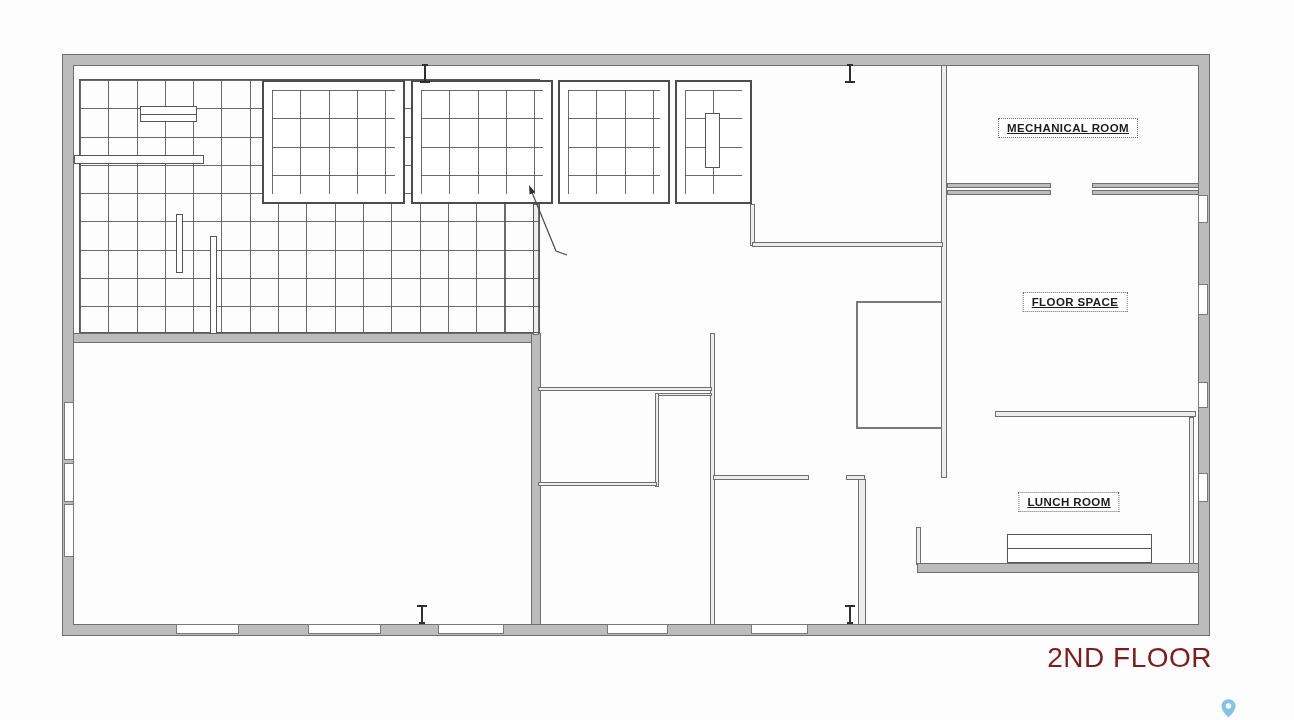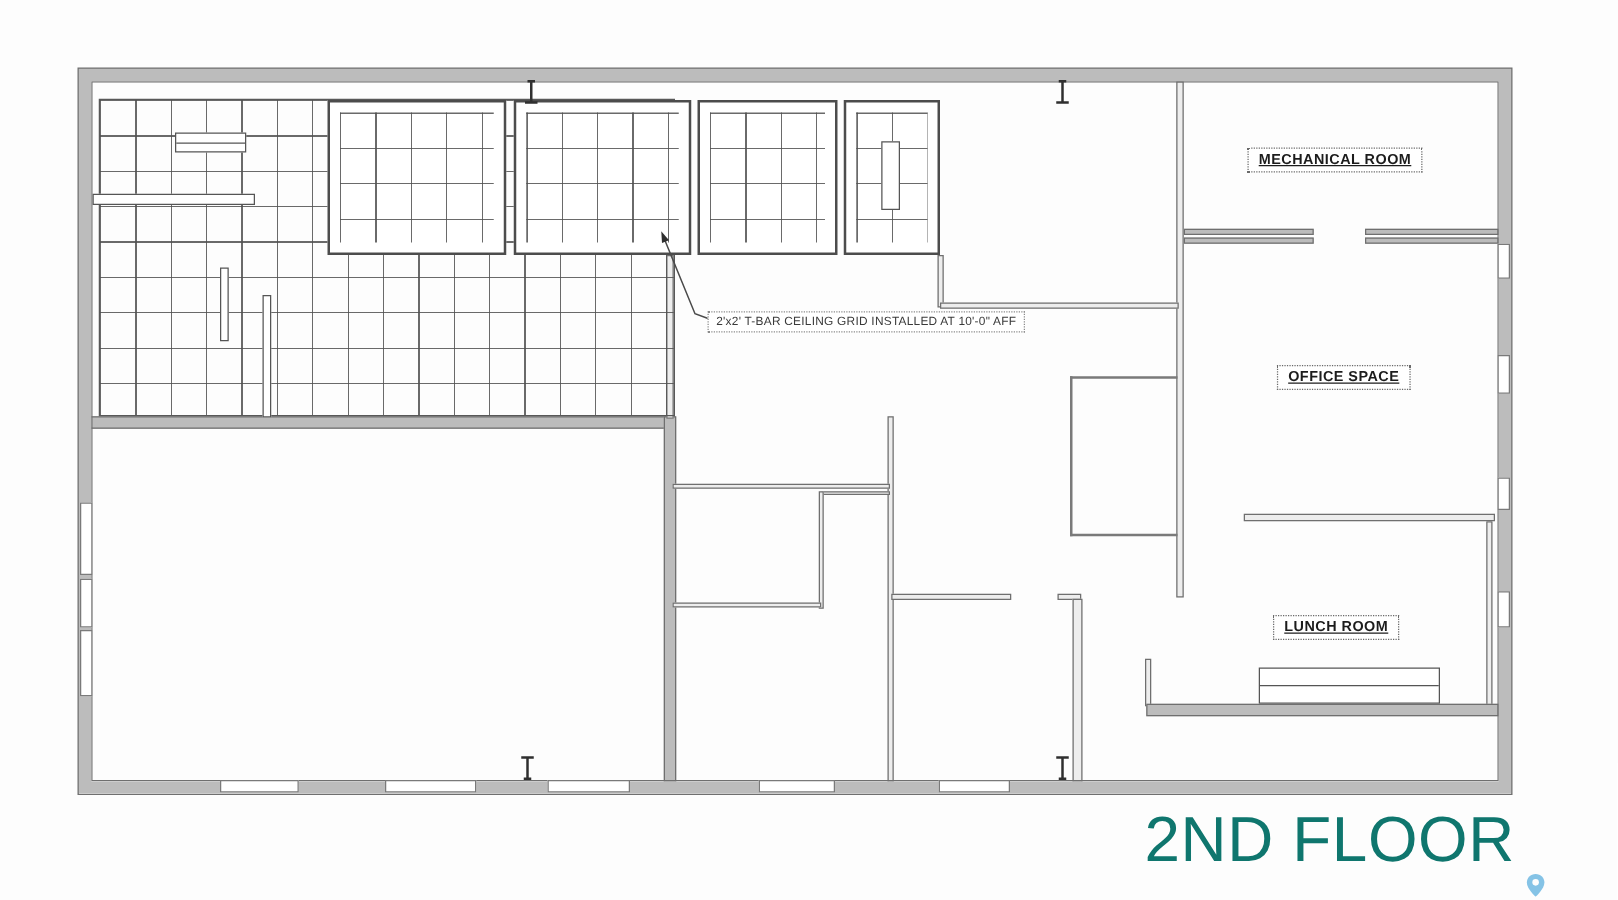--- a/index.html
+++ b/index.html
@@ -25,22 +25,22 @@
          box-sizing:border-box;z-index:2;}
   .panel .pg{position:absolute;inset:8px;}
   
   .rlabel{position:absolute;transform:translate(-50%,-50%);white-space:nowrap;z-index:8;
           border:1px dotted #6a6a6a;background:rgba(255,255,255,.92);padding:3px 8px;
           font-size:11.5px;font-weight:bold;letter-spacing:.4px;color:#1c1c1c;
           text-decoration:underline;}
   .note{position:absolute;white-space:nowrap;z-index:8;border:1px dotted #8a8a8a;
         background:rgba(255,255,255,.92);padding:2px 6px;font-size:9.5px;
         letter-spacing:.2px;color:#3a3a3a;}
-  .title{position:absolute;right:82px;top:642px;font-size:51px;letter-spacing:0.5px;
-         color:#0f766e;z-index:9;}
+  .title{position:absolute;right:82px;top:642px;font-size:28px;letter-spacing:0.5px;
+         color:#7f1d1d;z-index:9;}
   .overlay{position:absolute;left:0;top:0;width:1294px;height:720px;z-index:7;pointer-events:none;}
   .colsym{position:absolute;z-index:6;}
   .pin{position:absolute;left:1221px;top:699px;z-index:9;}
 </style>
 </head>
 <body>
 
 <div class="canvas">
 
   <div class="gridbase gridbg"></div>
@@ -123,24 +123,23 @@
   <svg class="colsym" style="left:842px;top:602px" width="16" height="22">
       <path d="M3,4 H13 M8,4 V21 M5,21 H11" stroke="#2f2f2f" stroke-width="2" fill="none"></path>
     </svg>
 
   <svg class="overlay">
     <polyline points="567,255 556,251 531,190" fill="none" stroke="#4a4a4a" stroke-width="1.2"></polyline>
     <polygon points="529,185 535.2,192.2 529.6,194.4" fill="#2f2f2f"></polygon>
   </svg>
 
   <div class="rlabel" style="left:1068px;top:128px">MECHANICAL ROOM</div>
-  <div class="rlabel" style="left:1075px;top:302px">OFFICE SPACE</div>
+  <div class="rlabel" style="left:1075px;top:302px">FLOOR SPACE</div>
   <div class="rlabel" style="left:1069px;top:502px">LUNCH ROOM</div>
 
-  <div class="note" style="left:566px;top:249px">2'x2' T-BAR CEILING GRID INSTALLED AT 10'-0" AFF</div>
 
   <div class="title">2ND FLOOR</div>
 
   <svg class="pin" width="15" height="19" viewBox="0 0 16 20">
     <path d="M8,0 C3.6,0 0.5,3.3 0.5,7.4 C0.5,13 8,19.5 8,19.5 S15.5,13 15.5,7.4 C15.5,3.3 12.4,0 8,0 Z" fill="#85c3e6"></path>
     <circle cx="8" cy="7.2" r="2.8" fill="#fdfdfd"></circle>
   </svg>
 
 </div>
 

